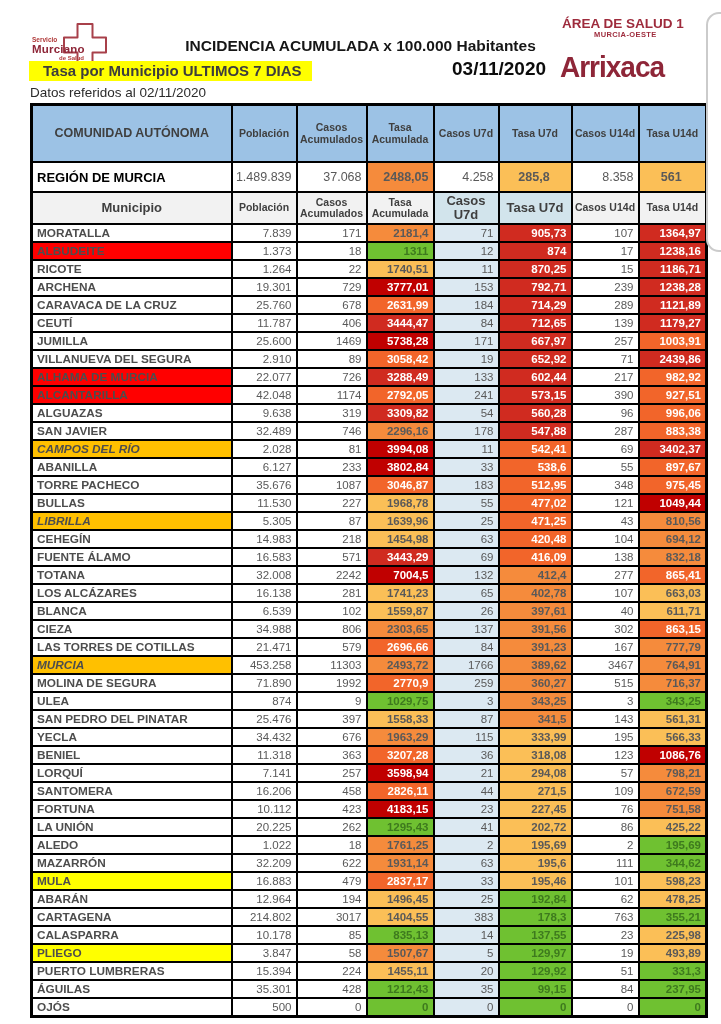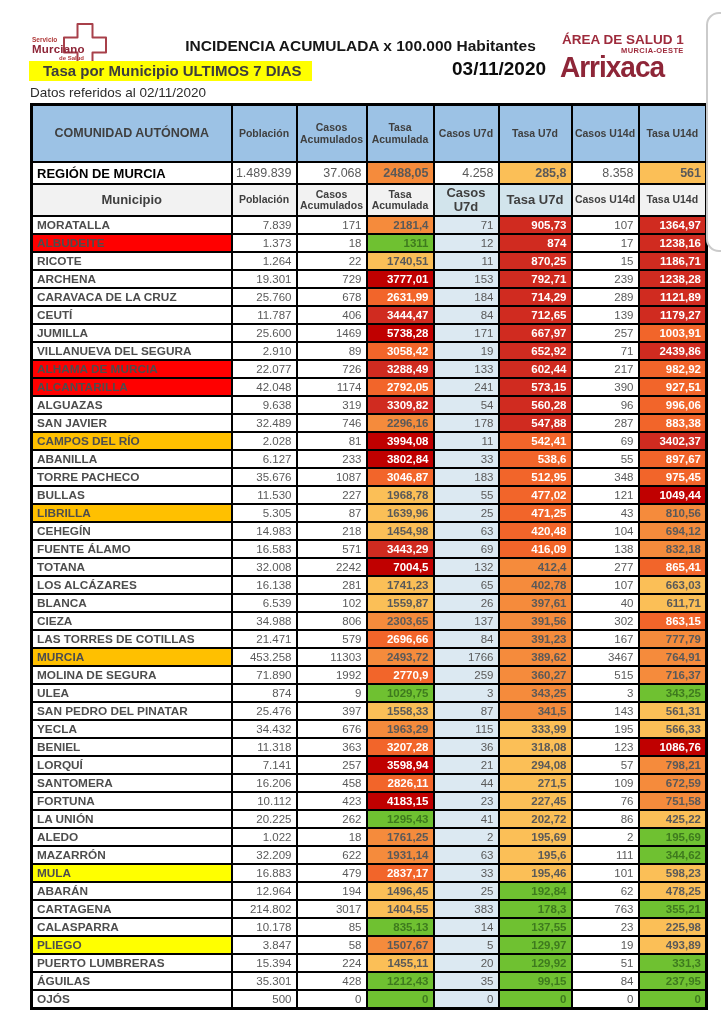--- a/index.html
+++ b/index.html
@@ -7,56 +7,56 @@
   .page{position:absolute;inset:0;}
 
   
   .logo{position:absolute;left:30px;top:16px;width:100px;height:66px;}
   .logo svg{position:absolute;left:30px;top:4px;}
   .logo-text{position:absolute;left:2px;top:20px;width:70px;}
   .logo-servicio{font-size:6.5px;color:#b03a3a;font-weight:bold;}
   .logo-murciano{font-size:11.5px;color:#8e2638;font-weight:bold;letter-spacing:.2px;}
   .logo-desalud{font-size:6px;color:#b03a3a;font-weight:bold;text-align:right;width:52px;}
   .main-title{position:absolute;left:140px;right:140px;top:37px;text-align:center;font-size:15.5px;font-weight:bold;color:#161616;}
-  .area{position:absolute;left:562px;top:33px;color:#9e2b3c;line-height:1.05;text-align:right;}
+  .area{position:absolute;left:562px;top:17px;color:#9e2b3c;line-height:1.05;}
   .area-l1{font-size:13.5px;font-weight:bold;}
   .area-l2{font-size:7.5px;font-weight:bold;letter-spacing:.4px;padding-left:32px;}
   .subtitle{position:absolute;left:29px;top:61px;background:var(--highlight_yellow);color:#3d3d3d;font-size:15px;font-weight:bold;padding:1px 10px 2px 14px;}
   .date{position:absolute;left:452px;top:58px;font-size:19px;font-weight:bold;color:#0c0c0c;}
   .brand{position:absolute;left:560px;top:52px;font-size:28px;font-weight:bold;color:var(--brand_maroon);letter-spacing:-1px;transform:scaleY(1.04);}
   .note{position:absolute;left:30px;top:85px;font-size:13.5px;color:#2b2b2b;}
 
   
   table{position:absolute;left:30px;top:103px;width:675px;border-collapse:collapse;table-layout:fixed;border:3px solid #000;}
   td,th{border:2px solid #000;overflow:hidden;white-space:nowrap;padding:0 4px 0 2px;}
   tr.h1{height:30px;}
   tr.h1 th{background:var(--header_blue);color:#3f3f3f;font-size:10.5px;font-weight:bold;white-space:normal;line-height:1.1;padding:16px 1px;}
   tr.h1 th.main{font-size:12.5px;}
   tr.h2{height:32px;}
   tr.h2 th{background:var(--header_gray);color:#3f3f3f;font-size:10.5px;font-weight:bold;white-space:normal;line-height:1.1;padding:0 1px;}
   tr.h2 th.big{font-size:13px;}
   tr.h2 th.u7{background:var(--u7d_header_blue);}
-  tr.region{height:22px;}
+  tr.region{height:30px;}
   .rname{font-size:13px;font-weight:bold;color:#000;text-align:left;padding-left:4px;}
   .rnum{font-size:12.5px;color:var(--text_gray);text-align:right;border-radius:11px;}
   .rtasa{font-size:12.5px;font-weight:bold;text-align:right;}
   tbody tr{height:18px;}
   tbody td{font-size:11.5px;}
   td.name{font-weight:bold;color:#4d4d4d;text-align:left;padding-left:4px;font-size:11.8px;}
   td.num{color:var(--text_gray);text-align:right;}
   td.c7{background:var(--u7d_blue);}
   td.tasa{font-weight:bold;text-align:right;}
   .cg{background:var(--cell_green);color:var(--cell_green_text);}
-  .cy{background:var(--cell_amber);color:var(--text_gray);}
+  .cy{background:var(--cell_amber);color:var(--text_gray);text-align:center;}
   .co{background:var(--cell_orange);color:var(--text_gray);}
   .cw{background:var(--cell_orange_deep);color:#fff;}
   .cr{background:var(--cell_red);color:#fff;}
   .cR{background:var(--cell_dark_red);color:#fff;}
   .nred{background:var(--name_red);color:#fff;}
-  .namber{background:var(--name_amber);color:#4d4d4d;}
+  .namber{background:var(--name_amber);color:#4d4d4d;font-style:italic;}
   .nyellow{background:var(--name_yellow);color:#4d4d4d;}
 
   
   .scrollbar-thumb{position:absolute;left:706px;top:12px;width:28px;height:236px;border:2px solid #cbcbcb;border-radius:13px;background:#fff;}
 </style>
 </head>
 <body>
 
 <div class="page">
 

